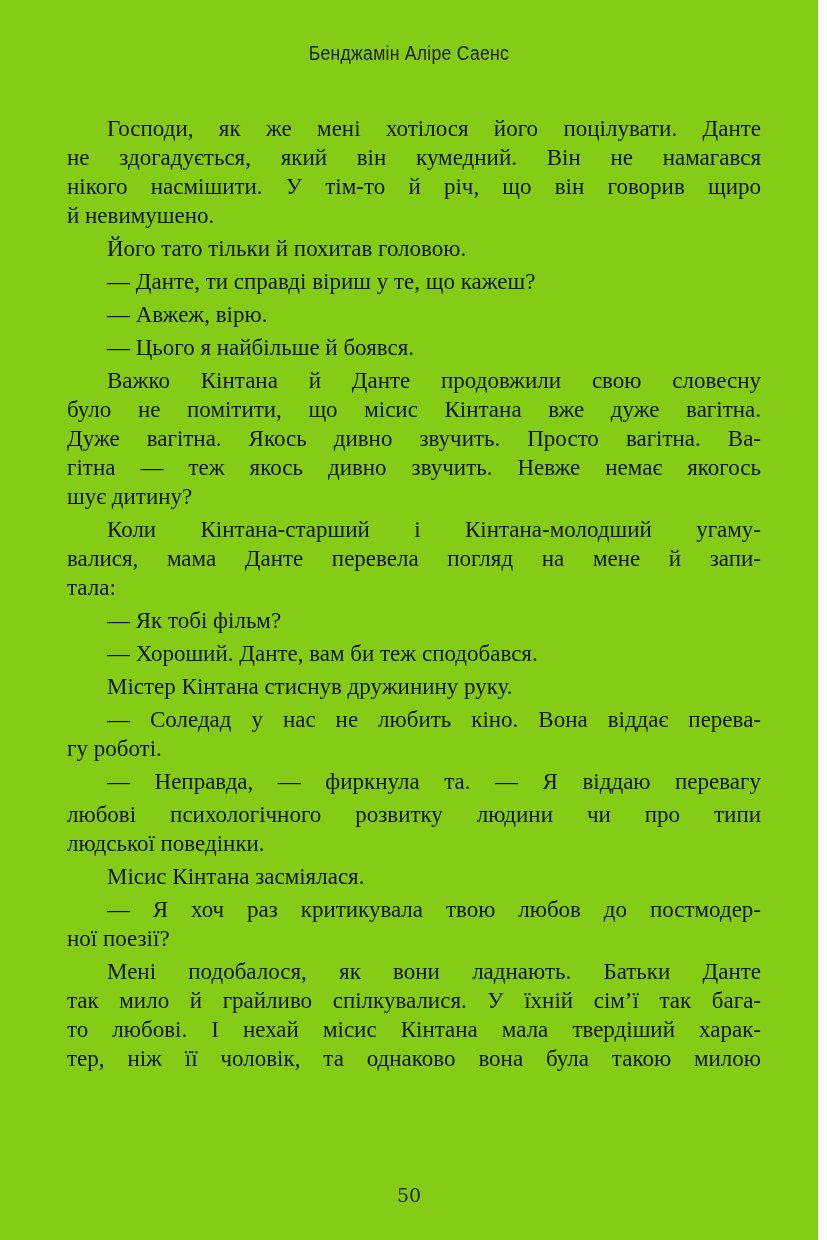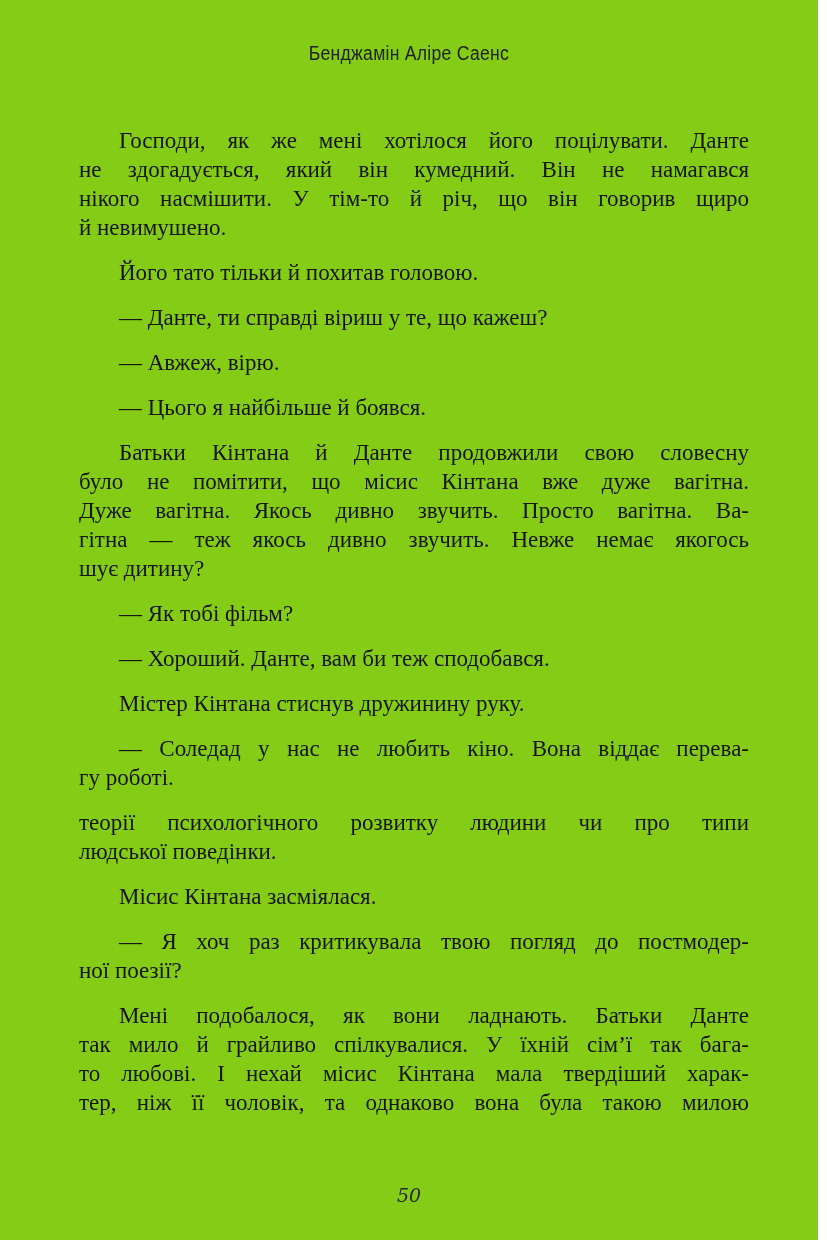--- a/index.html
+++ b/index.html
@@ -36,21 +36,21 @@
   .text-body {
     position: absolute;
     top: 110px;
     left: 63px;
     width: 702px;
     font-size: 23px;
     line-height: 29px;
     color: #161616;
   }
   .paragraph {
-    margin: 16px;
+    margin: 4px;
   }
   .line {
     text-align: justify;
     white-space: normal;
   }
   .line.fill {
     text-align-last: justify;
   }
   .line.last {
     text-align-last: left;
@@ -58,21 +58,20 @@
   .line.first {
     text-indent: 40px;
   }
   .page-footer {
     position: absolute;
     top: 1184px;
     left: 0;
     right: 0;
     text-align: center;
     font-family: "DejaVu Serif", "Liberation Serif", serif;
-    font-style: italic;
     font-size: 19px;
     color: #2a2a2a;
   }
 </style>
 </head>
 <body>
 
 <div class="page">
   <div class="running-header">
     <span class="squeeze">Бенджамін Аліре Саенс</span>
@@ -91,50 +90,56 @@
       <div class="paragraph">
         <div class="line last first">— Данте, ти справді віриш у те, що кажеш?</div>
       </div>
       <div class="paragraph">
         <div class="line last first">— Авжеж, вірю.</div>
       </div>
       <div class="paragraph">
         <div class="line last first">— Цього я найбільше й боявся.</div>
       </div>
       <div class="paragraph">
-        <div class="line fill first">Батьки Кінтана й Данте продовжили свою словесну</div>
+        <div class="line fill first">Важко Кінтана й Данте продовжили свою словесну</div>
         <div class="line fill">було не помітити, що місис Кінтана вже дуже вагітна.</div>
         <div class="line fill">Дуже вагітна. Якось дивно звучить. Просто вагітна. Ва-</div>
         <div class="line fill">гітна — теж якось дивно звучить. Невже немає якогось</div>
         <div class="line last">шує дитину?</div>
+      </div>
+      <div class="paragraph">
+        <div class="line fill first">Коли Кінтана-старший і Кінтана-молодший угаму-</div>
+        <div class="line fill">валися, мама Данте перевела погляд на мене й запи-</div>
+        <div class="line last">тала:</div>
       </div>
       <div class="paragraph">
         <div class="line last first">— Як тобі фільм?</div>
       </div>
       <div class="paragraph">
         <div class="line last first">— Хороший. Данте, вам би теж сподобався.</div>
       </div>
       <div class="paragraph">
         <div class="line last first">Містер Кінтана стиснув дружинину руку.</div>
       </div>
       <div class="paragraph">
         <div class="line fill first">— Соледад у нас не любить кіно. Вона віддає перева-</div>
         <div class="line last">гу роботі.</div>
       </div>
       <div class="paragraph">
+        <div class="line fill first">— Неправда, — фиркнула та. — Я віддаю перевагу</div>
       </div>
       <div class="paragraph">
-        <div class="line fill">теорії психологічного розвитку людини чи про типи</div>
+        <div class="line fill">любові психологічного розвитку людини чи про типи</div>
         <div class="line last">людської поведінки.</div>
       </div>
       <div class="paragraph">
         <div class="line last first">Місис Кінтана засміялася.</div>
       </div>
       <div class="paragraph">
-        <div class="line fill first">— Я хоч раз критикувала твою погляд до постмодер-</div>
+        <div class="line fill first">— Я хоч раз критикувала твою любов до постмодер-</div>
         <div class="line last">ної поезії?</div>
       </div>
       <div class="paragraph">
         <div class="line fill first">Мені подобалося, як вони ладнають. Батьки Данте</div>
         <div class="line fill">так мило й грайливо спілкувалися. У їхній сім’ї так бага-</div>
         <div class="line fill">то любові. І нехай місис Кінтана мала твердіший харак-</div>
         <div class="line fill">тер, ніж її чоловік, та однаково вона була такою милою</div>
       </div>
     </div>
 

